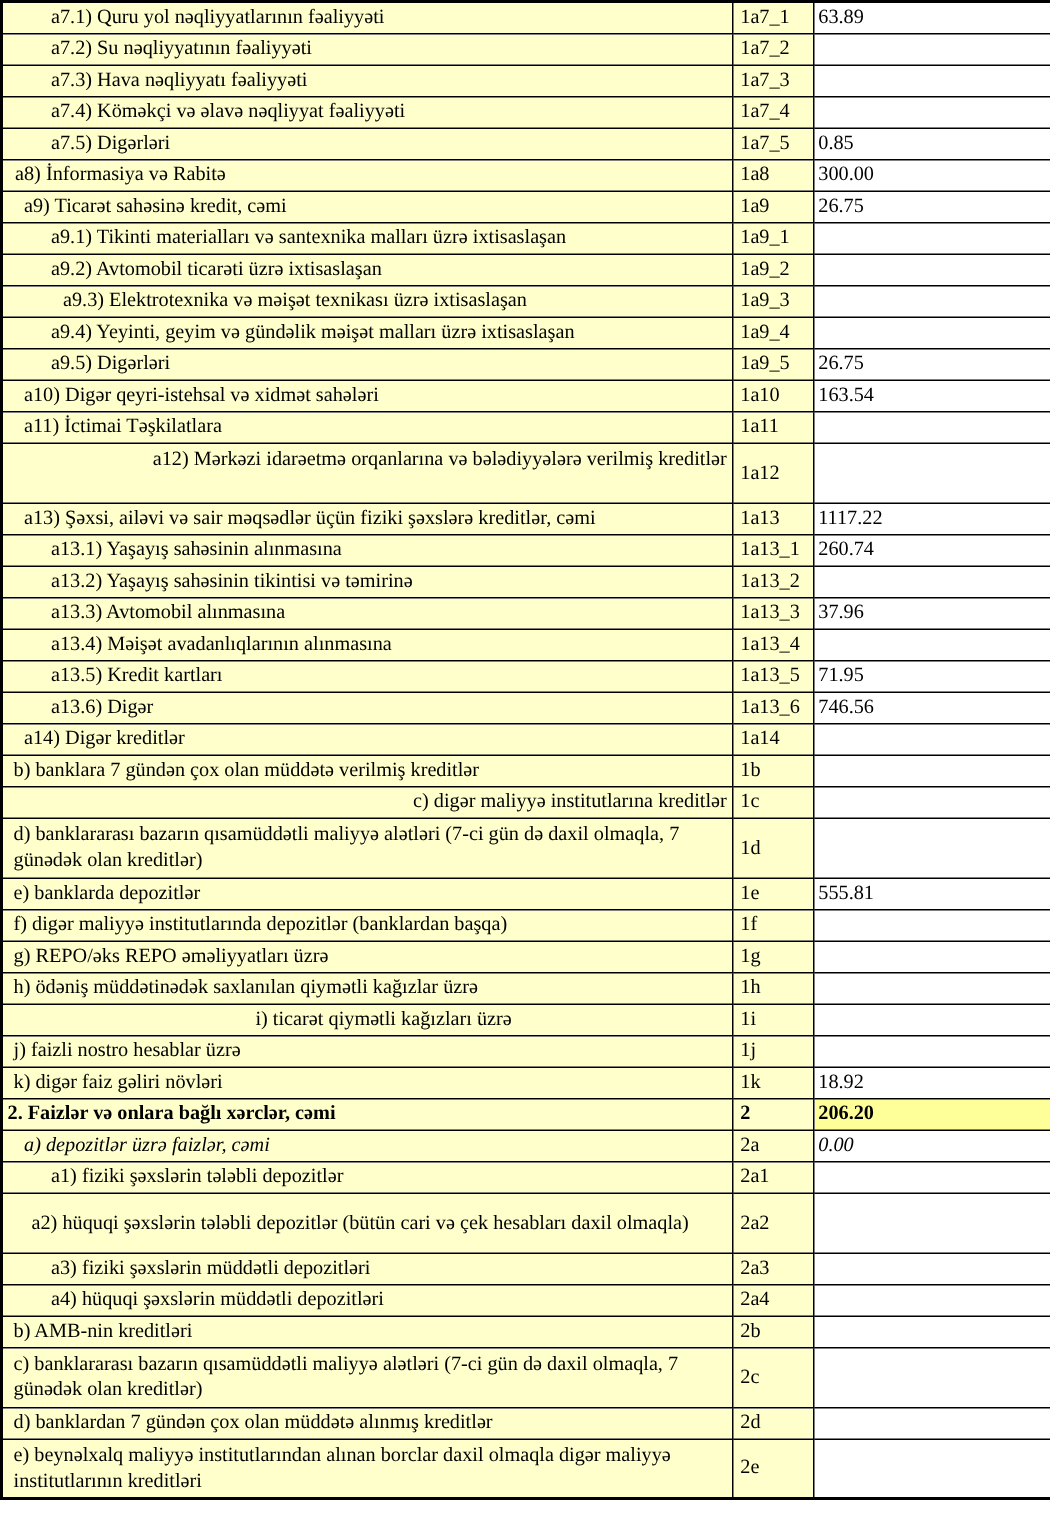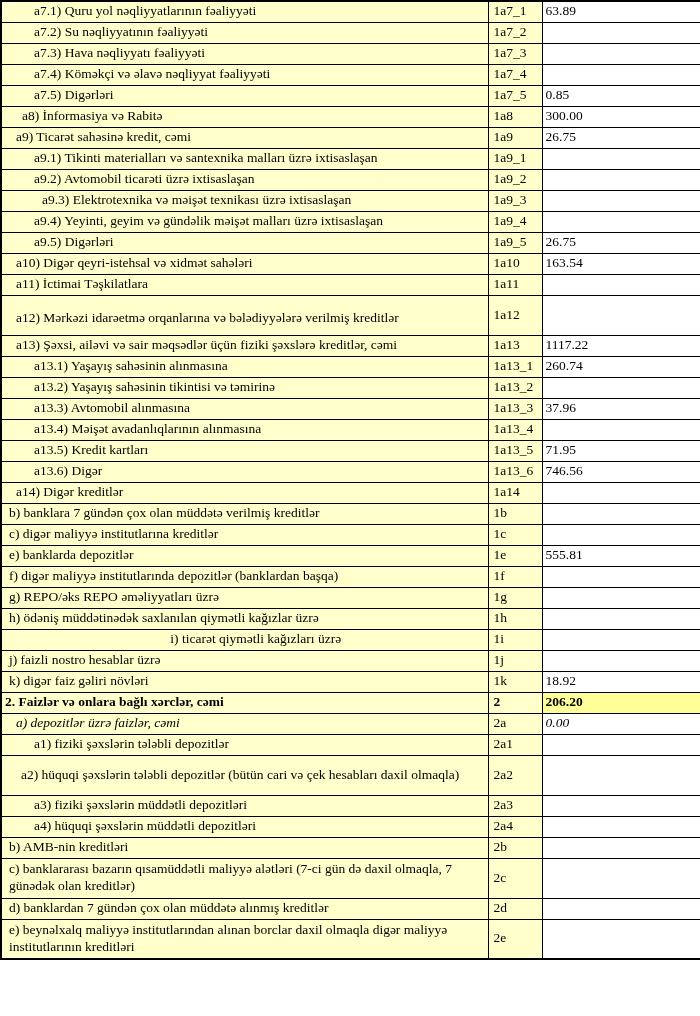--- a/index.html
+++ b/index.html
@@ -17,21 +17,21 @@
     overflow: hidden;
     line-height: 1.25;
   }
   tr { height: 21px; }
   tr.tall { height: 40px; }
   td.label { background: var(--row-bg, #FFFFCC); }
   td.code  { background: var(--row-bg, #FFFFCC); padding-left: 5px; }
   td.value { background: var(--value-bg, #FFFFFF); padding-right: 2px; }
   tr.bold td { font-weight: bold; }
   tr.italic td.label, tr.italic td.value { font-style: italic; }
-  td.label.vtop { vertical-align: top; padding-top: 14px; }
+  td.label.vtop { vertical-align: top; padding-top: 2px; text-align: right; }
   td.value.hl { background: var(--total-value-bg, #FFFF99); }
 </style>
 </head>
 <body>
 
 <table data-name="report-table">
   <colgroup>
     <col style="width: 487px">
     <col style="width: 54px">
     <col style="width: 159px">
@@ -56,21 +56,21 @@
         <td class="label" data-name="row-label" style="padding-left: 32px;">a7.4) Köməkçi və əlavə nəqliyyat fəaliyyəti</td>
         <td class="code" data-name="row-code">1a7_4</td>
         <td class="value" data-name="row-value"></td>
       </tr>
       <tr data-name="table-row">
         <td class="label" data-name="row-label" style="padding-left: 32px;">a7.5) Digərləri</td>
         <td class="code" data-name="row-code">1a7_5</td>
         <td class="value" data-name="row-value">0.85</td>
       </tr>
       <tr data-name="table-row">
-        <td class="label" data-name="row-label" style="padding-left: 20px; font-family: Liberation Serif, serif;">a8)  İnformasiya və Rabitə</td>
+        <td class="label" data-name="row-label" style="padding-left: 8px; font-family: Liberation Serif, serif;">a8)  İnformasiya və Rabitə</td>
         <td class="code" data-name="row-code">1a8</td>
         <td class="value" data-name="row-value">300.00</td>
       </tr>
       <tr data-name="table-row">
         <td class="label" data-name="row-label" style="padding-left: 14px;">a9) Ticarət sahəsinə kredit, cəmi</td>
         <td class="code" data-name="row-code">1a9</td>
         <td class="value" data-name="row-value">26.75</td>
       </tr>
       <tr data-name="table-row">
         <td class="label" data-name="row-label" style="padding-left: 32px;">a9.1) Tikinti materialları və santexnika malları üzrə ixtisaslaşan</td>
@@ -151,22 +151,27 @@
         <td class="label" data-name="row-label" style="padding-left: 14px;">a14) Digər kreditlər</td>
         <td class="code" data-name="row-code">1a14</td>
         <td class="value" data-name="row-value"></td>
       </tr>
       <tr data-name="table-row">
         <td class="label" data-name="row-label" style="padding-left: 7px;">b) banklara 7 gündən çox olan müddətə verilmiş kreditlər</td>
         <td class="code" data-name="row-code">1b</td>
         <td class="value" data-name="row-value"></td>
       </tr>
       <tr data-name="table-row">
-        <td class="label" data-name="row-label" style="padding-left: 7px;">c) digər maliyyə institutlarına kreditlər</td>
+        <td class="label" data-name="row-label" style="padding-left: 7px; text-align: right;">c) digər maliyyə institutlarına kreditlər</td>
         <td class="code" data-name="row-code">1c</td>
+        <td class="value" data-name="row-value"></td>
+      </tr>
+      <tr data-name="table-row" class="tall">
+        <td class="label" data-name="row-label" style="padding-left: 7px;">d) banklararası bazarın qısamüddətli maliyyə alətləri (7-ci gün də daxil olmaqla, 7 günədək olan kreditlər)</td>
+        <td class="code" data-name="row-code">1d</td>
         <td class="value" data-name="row-value"></td>
       </tr>
       <tr data-name="table-row">
         <td class="label" data-name="row-label" style="padding-left: 7px;">e) banklarda depozitlər</td>
         <td class="code" data-name="row-code">1e</td>
         <td class="value" data-name="row-value">555.81</td>
       </tr>
       <tr data-name="table-row">
         <td class="label" data-name="row-label" style="padding-left: 7px;">f) digər maliyyə institutlarında depozitlər (banklardan başqa)</td>
         <td class="code" data-name="row-code">1f</td>

